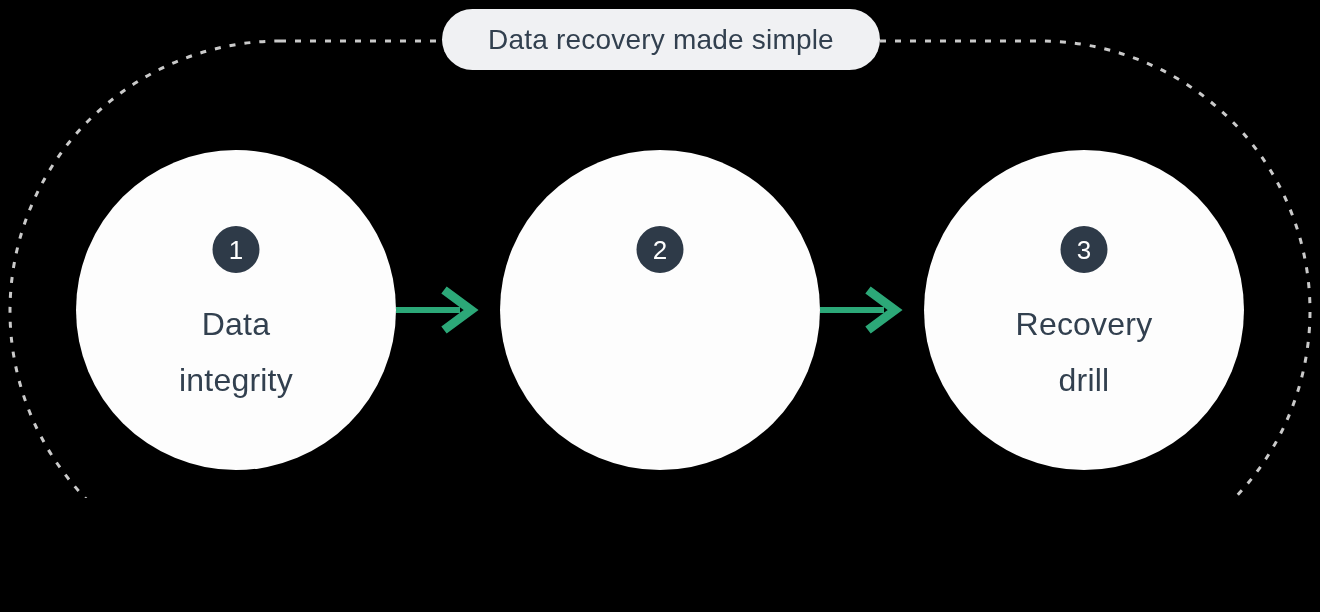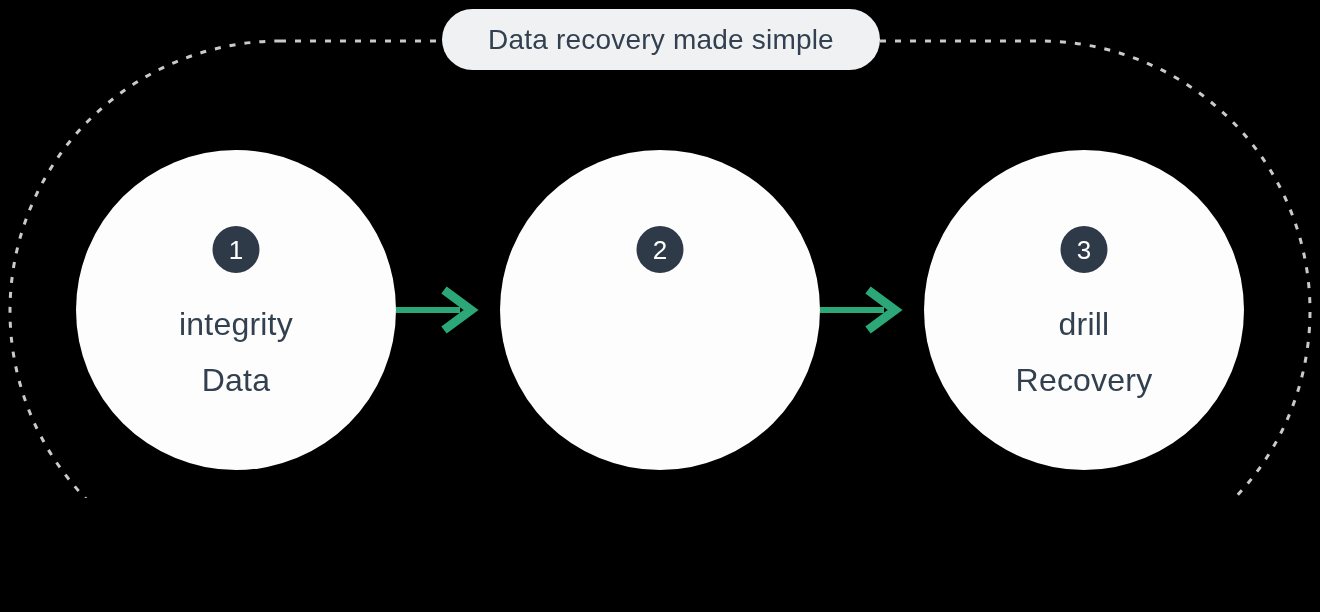--- a/index.html
+++ b/index.html
@@ -116,22 +116,22 @@
 
   <div class="title-pill">
     <span class="title-pill-label">Data recovery made simple</span>
   </div>
 
   <div class="step-circle pos-1">
     <div class="step-badge">
       <span class="step-badge-number">1</span>
     </div>
     <div class="step-label">
+      <span>Data</span>
       <span>integrity</span>
-      <span>Data</span>
     </div>
   </div>
 
   <svg class="arrow pos-1" viewBox="0 0 88 48" aria-hidden="true">
     <path d="M2,24 L66,24" stroke="currentColor" stroke-width="6" fill="none"></path>
     <path d="M50,4 L77,24 L50,44" stroke="currentColor" stroke-width="9" fill="none" stroke-linejoin="miter" stroke-linecap="butt"></path>
   </svg>
 
   <div class="step-circle pos-2">
     <div class="step-badge">
@@ -144,18 +144,18 @@
   <svg class="arrow pos-2" viewBox="0 0 88 48" aria-hidden="true">
     <path d="M2,24 L66,24" stroke="currentColor" stroke-width="6" fill="none"></path>
     <path d="M50,4 L77,24 L50,44" stroke="currentColor" stroke-width="9" fill="none" stroke-linejoin="miter" stroke-linecap="butt"></path>
   </svg>
 
   <div class="step-circle pos-3">
     <div class="step-badge">
       <span class="step-badge-number">3</span>
     </div>
     <div class="step-label">
+      <span>Recovery</span>
       <span>drill</span>
-      <span>Recovery</span>
     </div>
   </div>
 
 </div>
 
 </body></html>

